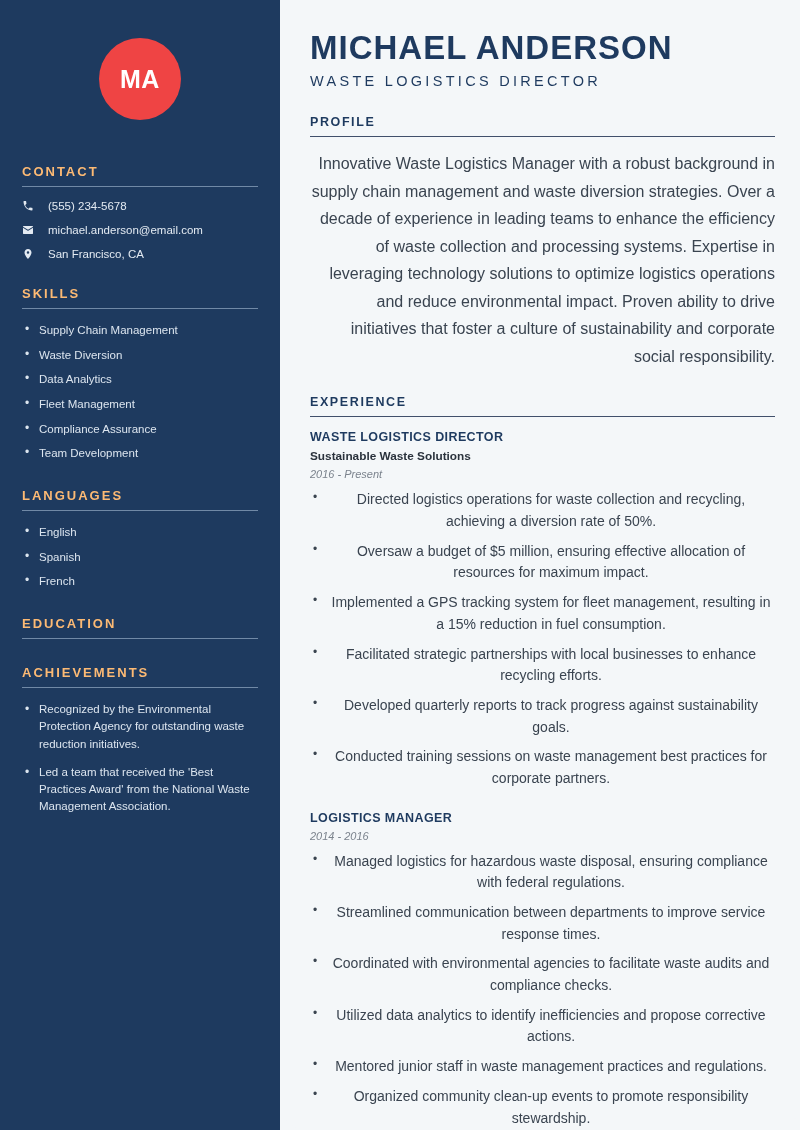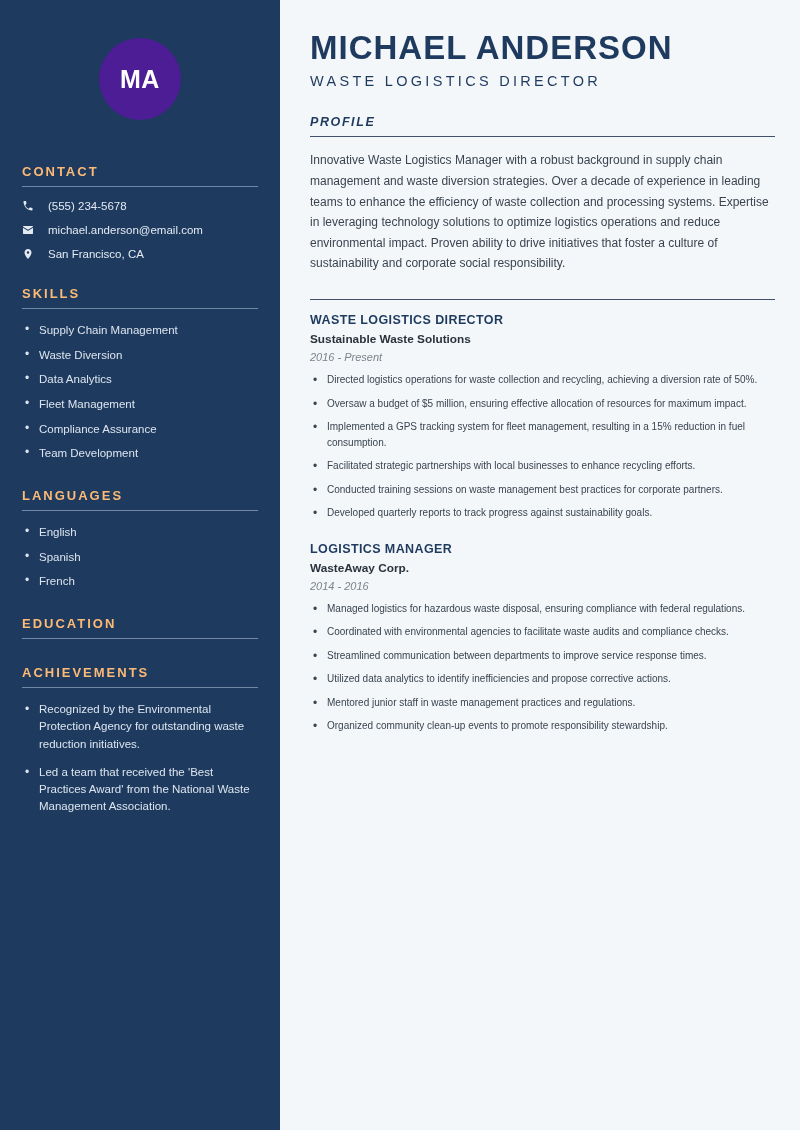--- a/index.html
+++ b/index.html
@@ -36,21 +36,21 @@
     display: flex;
     justify-content: center;
     padding-top: 38px;
     padding-bottom: 44px;
   }
 
   .avatar {
     width: 82px;
     height: 82px;
     border-radius: 50%;
-    background: #4c1d95;
+    background: #ef4444;
     display: flex;
     align-items: center;
     justify-content: center;
     color: #ffffff;
     font-size: 25px;
     font-weight: bold;
     letter-spacing: 0.5px;
   }
 
   .side-section {
@@ -175,34 +175,34 @@
     margin-bottom: 26px;
   }
 
   .main-heading {
     color: #1e3a5f;
     font-size: 12.5px;
     font-weight: bold;
     letter-spacing: 1.6px;
     text-transform: uppercase;
     padding-bottom: 7px;
-    font-style: italic;
   }
 
   .main-rule {
     height: 1px;
     background: #41506b;
     margin-bottom: 13px;
   }
 
   .profile-text {
     color: #3a4450;
-    font-size: 12px;
+    font-size: 16px;
     line-height: 1.72;
     margin-bottom: 25px;
+    text-align: right;
   }
 
   .exp-entry {
     margin-bottom: 21px;
   }
 
   .exp-role {
     color: #1e3a5f;
     font-size: 12.5px;
     font-weight: bold;
@@ -225,24 +225,25 @@
     margin-bottom: 9px;
   }
 
   .exp-bullets {
     list-style: none;
   }
 
   .exp-bullets li {
     position: relative;
     color: #3a4450;
-    font-size: 10px;
+    font-size: 14px;
     line-height: 1.55;
     padding-left: 17px;
     margin-bottom: 8px;
+    text-align: center;
   }
 
   .exp-bullets li::before {
     content: "•";
     position: absolute;
     left: 3px;
     top: -1px;
     color: #3a4450;
     font-size: 12px;
   }
@@ -333,44 +334,44 @@
     <h1 class="name">MICHAEL ANDERSON</h1>
     <div class="job-title">WASTE LOGISTICS DIRECTOR</div>
 
     <section>
       <div class="main-heading">PROFILE</div>
       <div class="main-rule"></div>
       <p class="profile-text">Innovative Waste Logistics Manager with a robust background in supply chain management and waste diversion strategies. Over a decade of experience in leading teams to enhance the efficiency of waste collection and processing systems. Expertise in leveraging technology solutions to optimize logistics operations and reduce environmental impact. Proven ability to drive initiatives that foster a culture of sustainability and corporate social responsibility.</p>
     </section>
 
     <section>
+      <div class="main-heading">EXPERIENCE</div>
       <div class="main-rule"></div>
 
       <div class="exp-entry">
         <div class="exp-role">WASTE LOGISTICS DIRECTOR</div>
         <div class="exp-company">Sustainable Waste Solutions</div>
         <div class="exp-dates">2016 - Present</div>
         <ul class="exp-bullets">
           <li>Directed logistics operations for waste collection and recycling, achieving a diversion rate of 50%.</li>
           <li>Oversaw a budget of $5 million, ensuring effective allocation of resources for maximum impact.</li>
           <li>Implemented a GPS tracking system for fleet management, resulting in a 15% reduction in fuel consumption.</li>
           <li>Facilitated strategic partnerships with local businesses to enhance recycling efforts.</li>
+          <li>Developed quarterly reports to track progress against sustainability goals.</li>
           <li>Conducted training sessions on waste management best practices for corporate partners.</li>
-          <li>Developed quarterly reports to track progress against sustainability goals.</li>
         </ul>
       </div>
 
       <div class="exp-entry">
         <div class="exp-role">LOGISTICS MANAGER</div>
-        <div class="exp-company">WasteAway Corp.</div>
         <div class="exp-dates">2014 - 2016</div>
         <ul class="exp-bullets">
           <li>Managed logistics for hazardous waste disposal, ensuring compliance with federal regulations.</li>
+          <li>Streamlined communication between departments to improve service response times.</li>
           <li>Coordinated with environmental agencies to facilitate waste audits and compliance checks.</li>
-          <li>Streamlined communication between departments to improve service response times.</li>
           <li>Utilized data analytics to identify inefficiencies and propose corrective actions.</li>
           <li>Mentored junior staff in waste management practices and regulations.</li>
           <li>Organized community clean-up events to promote responsibility stewardship.</li>
         </ul>
       </div>
 
     </section>
 
   </main>
 

